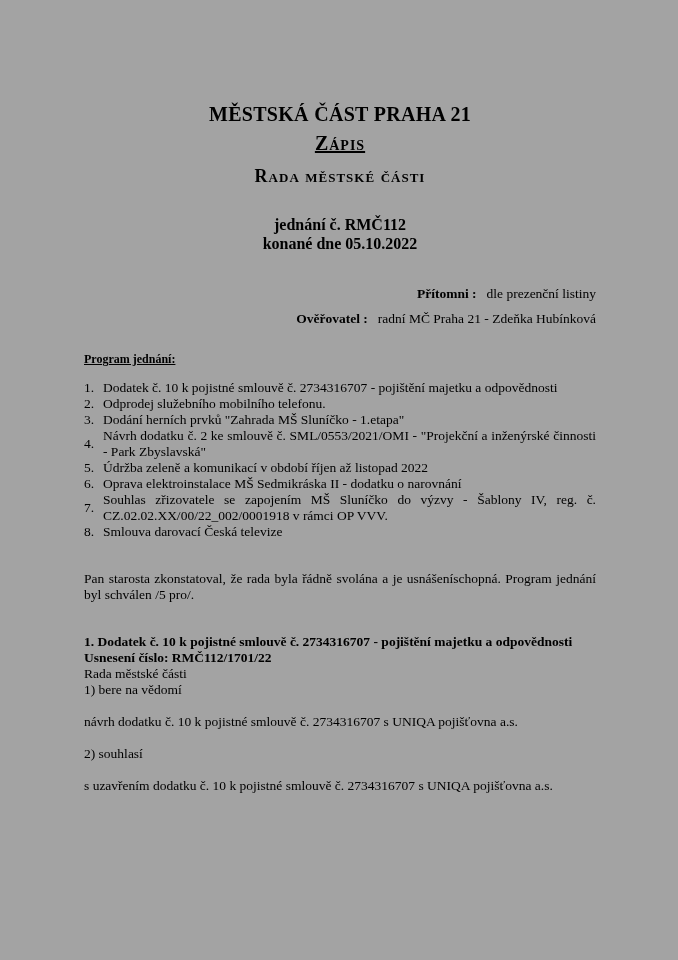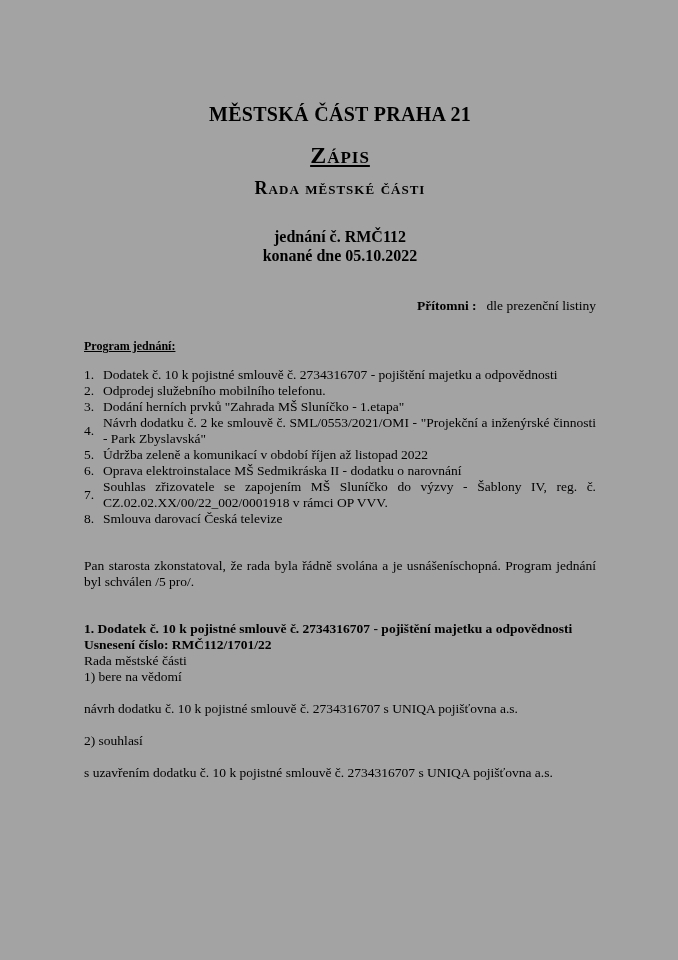--- a/index.html
+++ b/index.html
@@ -18,22 +18,22 @@
     overflow: hidden;
   }
   .center { text-align: center; }
   .doc-title {
     font-size: 20px;
     font-weight: bold;
     line-height: 22px;
     letter-spacing: 0.3px;
   }
   .doc-subtitle {
-    margin-top: 20px;
-    font-size: 24px;
+    margin-top: 8px;
+    font-size: 20px;
     font-weight: bold;
     font-variant: small-caps;
     letter-spacing: 1px;
     line-height: 21px;
   }
   .doc-subtitle .u { text-decoration: underline; }
   .org-heading {
     margin-top: 12px;
     font-size: 18px;
     font-weight: bold;
@@ -80,20 +80,23 @@
   <div class="org-heading center">Rada městské části</div>
 
   <div class="session center">
     <div>jednání č. RMČ112</div>
     <div>konané dne 05.10.2022</div>
   </div>
 
   <div class="meta">
     <div class="meta-row">
       <span class="meta-label">Přítomni :</span><span class="meta-value">dle prezenční listiny</span>
+    </div>
+    <div class="meta-row">
+      <span class="meta-label">Ověřovatel :</span><span class="meta-value">radní MČ Praha 21 - Zdeňka Hubínková</span>
     </div>
   </div>
 
   <div class="agenda-heading">Program jednání:</div>
 
   <div class="agenda-list">
 
       <div class="agenda-item">
         <span class="agenda-num">1.</span>
         <span class="agenda-text">Dodatek č. 10 k pojistné smlouvě č. 2734316707 - pojištění majetku a odpovědnosti</span>

